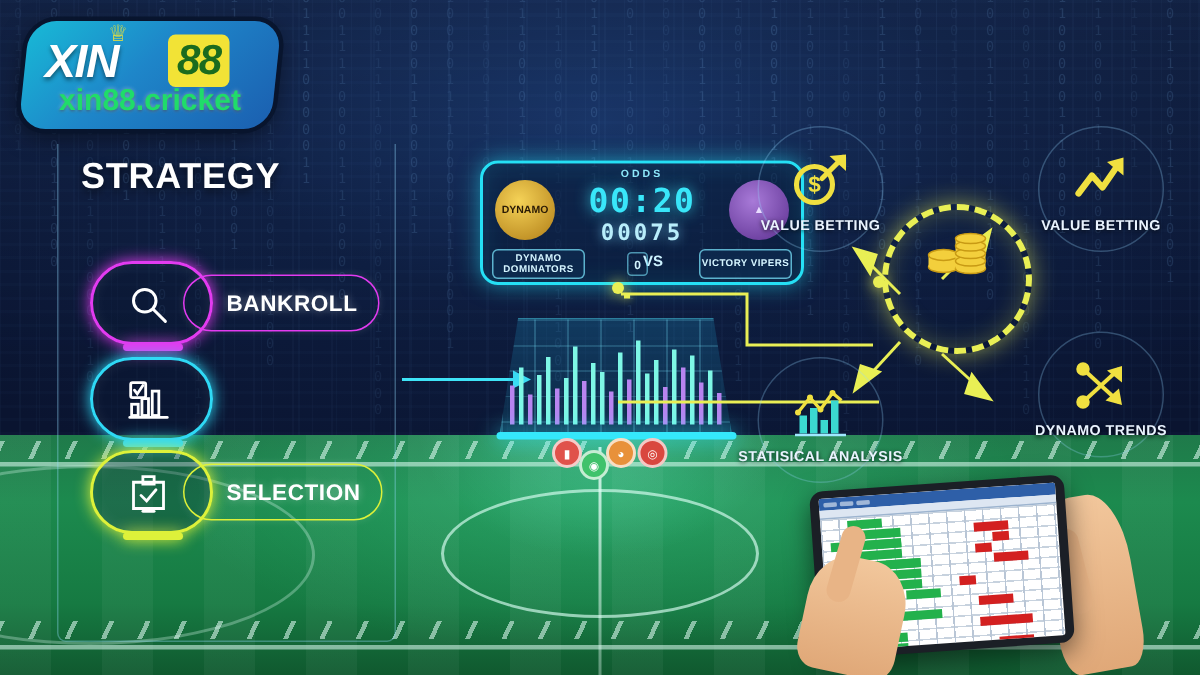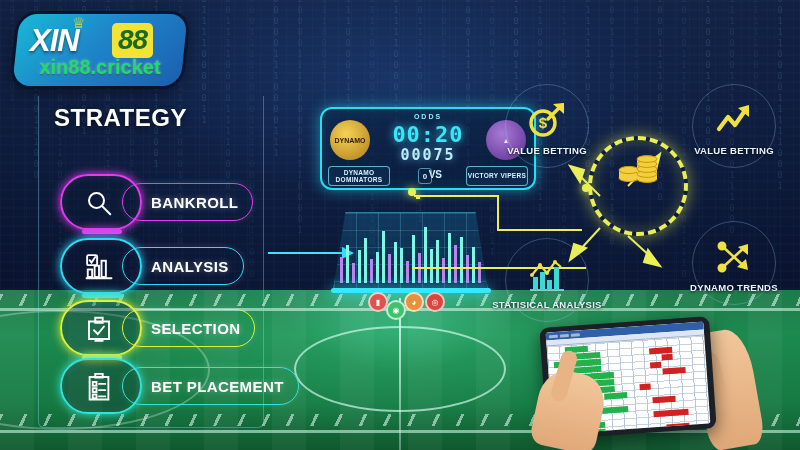--- a/index.html
+++ b/index.html
@@ -1013,59 +1013,38 @@
     <div class="step-icon">
       <svg viewBox="0 0 24 24" fill="none" stroke="#ffffff" stroke-width="1.5" stroke-linecap="round">
         <rect x="2.5" y="2.5" width="8" height="8" rx="1"></rect>
           <polyline points="4.5,6.5 6,8.5 9,4"></polyline>
         <line x1="2" y1="21" x2="22" y2="21"></line>
         <rect x="3" y="14" width="3.5" height="6"></rect>
           <rect x="8.5" y="11" width="3.5" height="9"></rect>
         <rect x="14" y="7" width="3.5" height="13"></rect>
       </svg>
     </div>
-    <div class="step-label-box">
-      <span class="step-label">ANALYSIS</span>
-    </div>
   </div>
 
   <div class="step" id="step2" style="left: 60px; top: 300px; width: 198px; color: rgb(221, 241, 58);">
     <div class="step-pill"></div>
     <div class="step-bar"></div>
     <div class="step-icon">
       <svg viewBox="0 0 24 24" fill="none" stroke="#ffffff" stroke-width="1.5" stroke-linecap="round">
         <path d="M4 6h16v14H4z"></path>
           <path d="M9 3h6v4H9z"></path>
           <polyline points="8,13 11,16 16,10"></polyline>
         <line x1="9" y1="21.5" x2="15" y2="21.5"></line>
       </svg>
     </div>
     <div class="step-label-box">
       <span class="step-label">SELECTION</span>
     </div>
   </div>
 
-  <div class="step" id="step3" style="left: 60px; top: 358px; width: 200px; color: rgb(49, 227, 218);">
-    <div class="step-pill"></div>
-    <div class="step-icon">
-      <svg viewBox="0 0 24 24" fill="none" stroke="#ffffff" stroke-width="1.5" stroke-linecap="round">
-        <path d="M4.5 4h15v18h-15z"></path>
-          <path d="M9 1.5h6v3H9z"></path>
-        <rect x="7" y="8" width="3" height="3"></rect>
-          <line x1="12" y1="9.5" x2="17" y2="9.5"></line>
-        <rect x="7" y="13" width="3" height="3"></rect>
-          <line x1="12" y1="14.5" x2="17" y2="14.5"></line>
-        <rect x="7" y="18" width="3" height="3"></rect>
-          <line x1="12" y1="19.5" x2="17" y2="19.5"></line>
-      </svg>
-    </div>
-    <div class="step-label-box">
-      <span class="step-label">BET PLACEMENT</span>
-    </div>
-  </div>
 
   <div class="connector">
     <svg viewBox="0 0 86 14" width="86" height="14">
       <line x1="0" y1="7" x2="74" y2="7" stroke="#3fe4f7" stroke-width="2"></line>
       <polygon points="74,1 86,7 74,13" fill="#3fe4f7"></polygon>
     </svg>
   </div>
 
   <div class="scoreboard">
     <div class="odds-label">ODDS</div>

